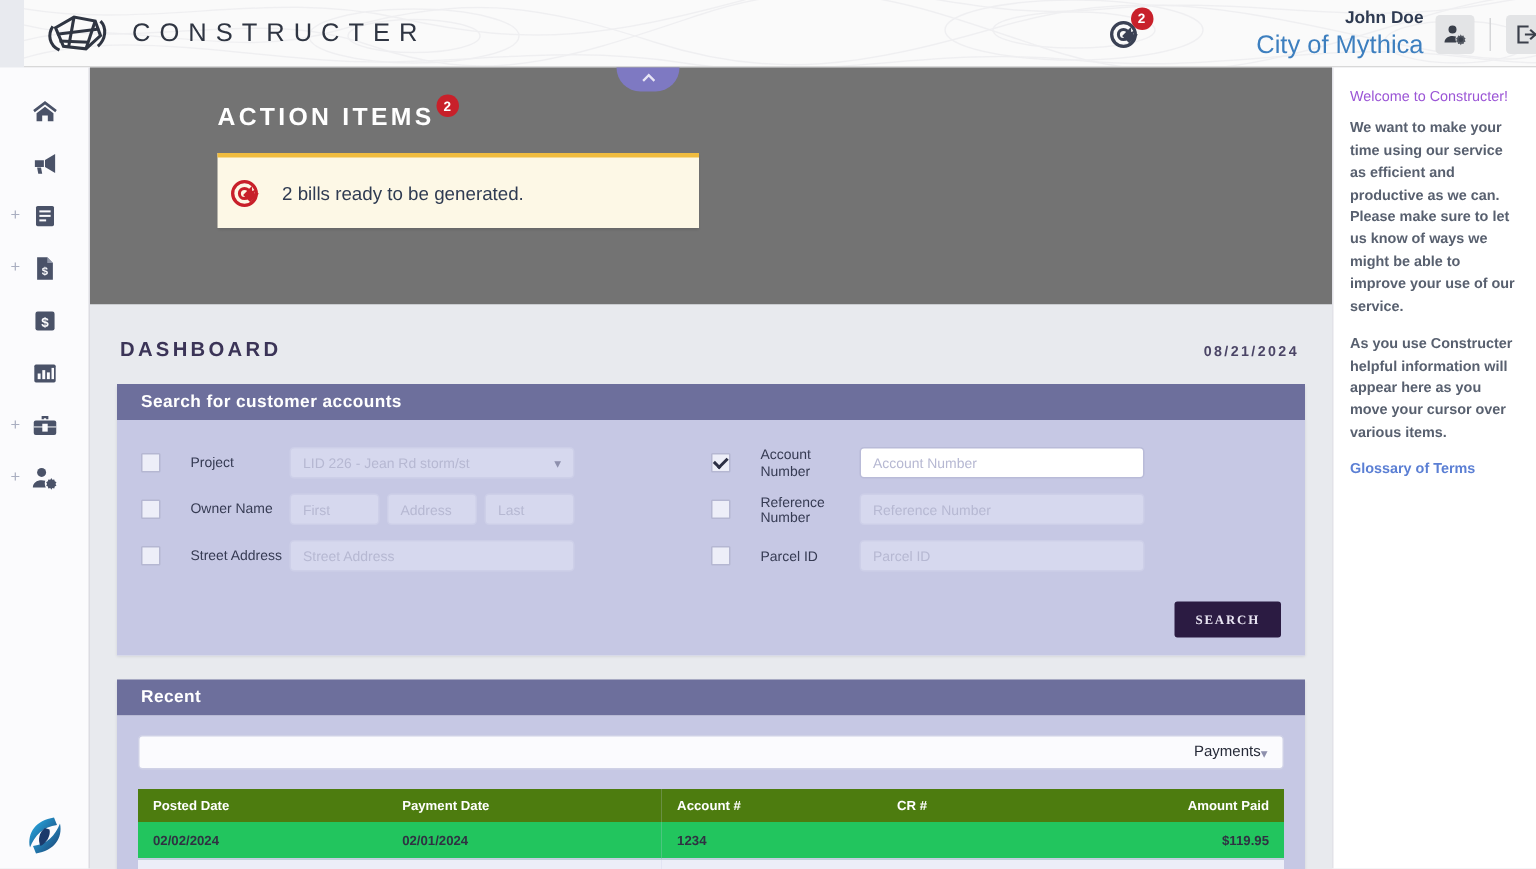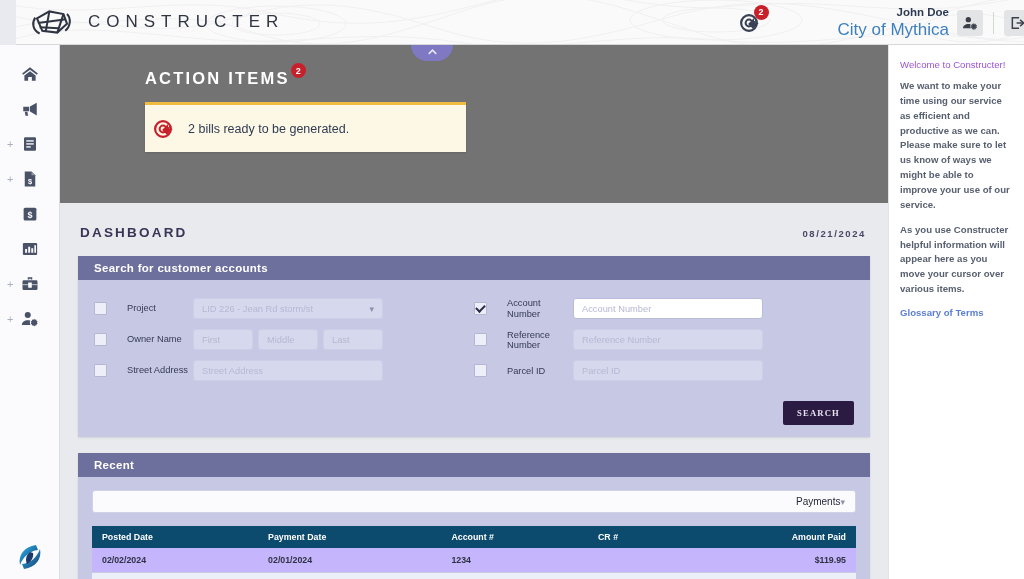--- a/index.html
+++ b/index.html
@@ -167,26 +167,26 @@
   }
 
   .recent-select {
     background: #fbfbfe; border: 1px solid #cfd1e6; border-radius: 3px;
     height: 23px; display: flex; align-items: center; justify-content: flex-end;
     padding: 0 10px; font-size: 10px; color: #262a38; font-weight: normal; cursor: pointer;
     margin-bottom: 13px;
   }
   table { width: 100%; border-collapse: collapse; }
   th {
-    background: #0c4a6e; color: #fff; font-size: 8.8px; font-weight: bold;
+    background: #4d7c0f; color: #fff; font-size: 8.8px; font-weight: bold;
     text-align: left; padding: 6px 10px;
   }
   td {
     font-size: 8.8px; font-weight: bold; color: #2f3242;
-    padding: 7px 10px; background: #c4b5fd;
+    padding: 7px 10px; background: #22c55e;
     border-bottom: 1px solid #c8cbe2;
   }
   tr.alt td { background: #eceef8; }
   .ta-right { text-align: right; }
 </style>
 </head>
 <body>
 
 <div class="topbar">
   <svg class="topo" viewBox="0 0 1024 45" preserveAspectRatio="none">
@@ -397,21 +397,21 @@
             </div>
           </div>
 
           <div class="form-row">
             <span class="cb"></span>
             <span class="flabel">Owner Name</span>
             <div class="inp w-third">
               <span>First</span>
             </div>
             <div class="inp w-third">
-              <span>Middle</span>
+              <span>Address</span>
             </div>
             <div class="inp w-third" style="margin-right:0">
               <span>Last</span>
             </div>
           </div>
 
           <div class="form-row">
             <span class="cb"></span>
             <span class="flabel">Street Address</span>
             <div class="inp w-wide">

